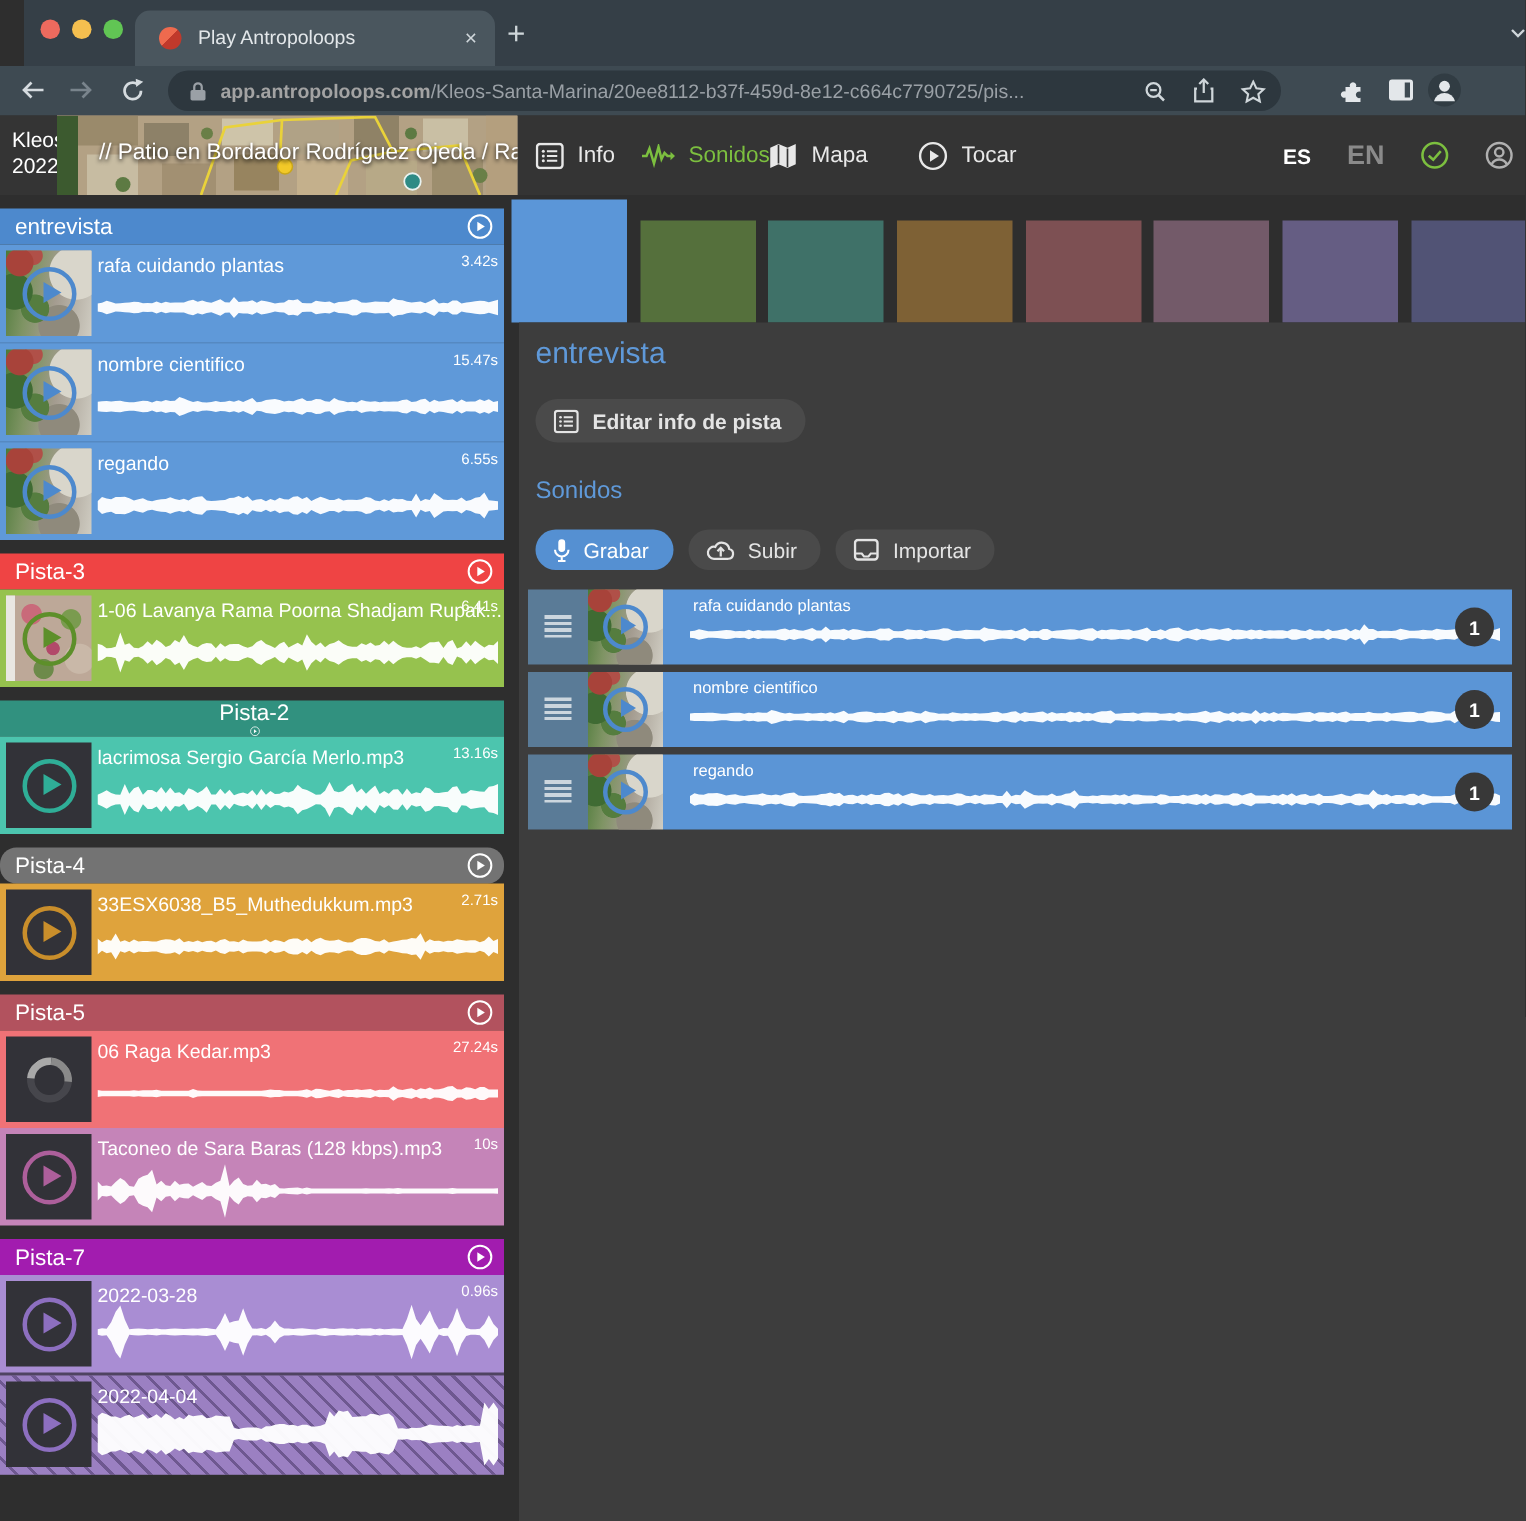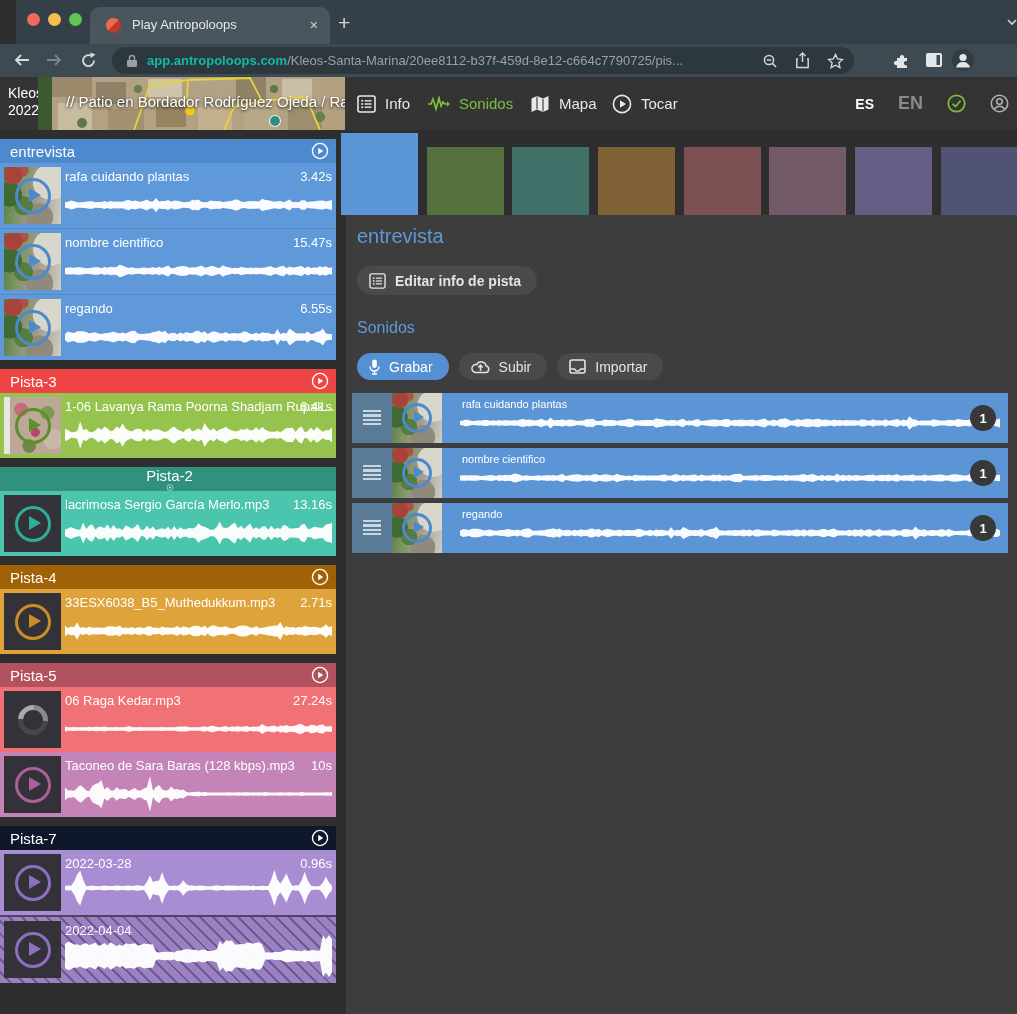--- a/index.html
+++ b/index.html
@@ -12,21 +12,21 @@
   .tab{position:absolute;left:74px;top:7px;width:240px;height:37px;background:#4a565e;border-radius:10px 10px 0 0;}
   .tab .favicon{position:absolute;left:16px;top:11px;width:15px;height:15px;border-radius:50%;background:linear-gradient(135deg,#ee6a4e 0 48%,#c0392b 48%);}
   .tab .title{position:absolute;left:42px;top:10px;font-size:13px;color:#e3e7ea;white-space:nowrap;}
   .tab .close{position:absolute;right:12px;top:9px;font-size:14px;color:#cfd6da;line-height:18px;}
   .newtab{position:absolute;left:322px;top:11px;font-size:21px;color:#cfd6da;font-weight:400;}
   .tabchevron{position:absolute;right:14px;top:15px;}
   .toolbar{position:absolute;left:0;top:44px;width:1017px;height:33px;background:#3e4a52;}
   .navbtn{position:absolute;top:4px;width:24px;height:24px;display:flex;align-items:center;justify-content:center;}
   .omnibox{position:absolute;left:112px;top:3px;width:742px;height:27px;border-radius:14px;background:#2d373e;display:flex;align-items:center;}
   .url{font-size:13px;white-space:nowrap;overflow:hidden;}
-  .url .dom{color:#14b8a6;font-weight:bold;}
+  .url .dom{color:#a3a3a3;font-weight:bold;}
   .url .path{color:#9aa0a6;}
   .obicons{position:absolute;right:10px;top:0;height:27px;display:flex;align-items:center;gap:17px;}
   .rec{position:absolute;left:860px;top:48px;width:19px;height:19px;border-radius:50%;background:#de3a30;border:2px solid #a52714;box-sizing:border-box;}
   .kebab{position:absolute;right:12px;top:48px;display:flex;flex-direction:column;gap:3px;}
   .kebab i{width:3.5px;height:3.5px;border-radius:50%;background:#dfe3e6;}
 
   
   .appheader{position:absolute;left:0;top:77px;width:1017px;height:53px;background:#343434;color:#eee;}
   .logo{position:absolute;left:8px;top:8px;font-size:14px;line-height:17px;color:#fff;}
   .sat{position:absolute;left:38px;top:0;width:307px;height:53px;overflow:hidden;background:#b9a98e;}
@@ -60,21 +60,21 @@
   
   .sidebar{position:absolute;left:0;top:130px;width:336px;height:884px;overflow:hidden;}
   .thead{height:24px;margin-top:9px;display:flex;align-items:center;color:#fff;font-size:15px;font-weight:500;padding:0 7px 0 10px;position:relative;}
   .thead:first-child{margin-top:9px;}
   .thead .spacer{flex:1;}
   .tbody{position:relative;}
   .clip{position:relative;height:65px;}
   .clip + .clip{border-top:1px solid rgba(0,0,0,0.10);}
   .thumb{position:absolute;left:4px;top:4px;width:57px;height:57px;background:#323238;}
   .ctitle{position:absolute;left:65px;top:6px;font-size:13px;color:#fff;white-space:nowrap;}
-  .cdur{position:absolute;right:4px;top:6px;font-size:13px;color:#fff;}
+  .cdur{position:absolute;right:4px;top:6px;font-size:10px;color:#fff;}
   .cwave{position:absolute;left:65px;right:4px;top:22px;height:40px;}
   .striped{background:repeating-linear-gradient(45deg,#9b80c2 0 7px,#6e5890 7px 9px) !important;}
 
   
   .pring{position:absolute;left:50%;top:50%;width:36px;height:36px;margin:-18px 0 0 -18px;border:3.5px solid var(--c,#fff);border-radius:50%;box-sizing:border-box;}
   .pring::after{content:"";position:absolute;left:11px;top:7px;border-left:12px solid var(--c,#fff);border-top:7.5px solid transparent;border-bottom:7.5px solid transparent;}
   .pring.small{width:30px;height:30px;margin:-15px 0 0 -15px;border-width:3px;}
   .pring.small::after{left:9px;top:5px;border-left:10px solid var(--c,#fff);border-top:6px solid transparent;border-bottom:6px solid transparent;}
   .spinner{position:absolute;left:50%;top:50%;width:30px;height:30px;margin:-15px 0 0 -15px;border-radius:50%;
     border:5px solid rgba(255,255,255,0.10);border-top-color:#a9a9a9;border-right-color:#8a8a8a;transform:rotate(-40deg);box-sizing:border-box;}
@@ -230,21 +230,21 @@
       </svg>
       <span>Info</span>
     </div>
     <div class="navitem" style="left: 428px; color: rgb(124, 191, 63);">
       <svg width="22" height="16" viewBox="0 0 22 16">
         <path d="M0 8 h3 l2 -5 l3 10 l3 -11 l2 8 l2 -4 l2 2 h3" fill="none" stroke="#7cbf3f" stroke-width="1.7"></path>
         <polygon points="19,5.2 22,8 19,10.8" fill="#7cbf3f"></polygon>
       </svg>
       <span>Sonidos</span>
     </div>
-    <div class="navitem" style="left:530px">
+    <div class="navitem" style="left:512px">
       <svg width="20" height="18" viewBox="0 0 20 18">
         <path d="M1.5 3.5 L7 1 L13 3.5 L18.5 1 V14.5 L13 17 L7 14.5 L1.5 17 Z" fill="#e8e8e8"></path>
         <line x1="7" y1="1.5" x2="7" y2="14" stroke="#343434" stroke-width="1.1"></line>
         <line x1="13" y1="4" x2="13" y2="16.5" stroke="#343434" stroke-width="1.1"></line>
       </svg>
       <span>Mapa</span>
     </div>
     <div class="navitem" style="left:612px">
       <svg width="20" height="20" viewBox="0 0 20 20">
         <circle cx="10" cy="10" r="8.6" fill="none" stroke="#e8e8e8" stroke-width="1.6"></circle>
@@ -441,21 +441,21 @@
             <div class="pring" style="--c:#2fae97"></div>
           </div>
         <span class="ctitle">lacrimosa Sergio García Merlo.mp3</span>
         <span class="cdur">13.16s</span>
         <svg class="cwave" viewBox="0 0 267 40" preserveAspectRatio="none">
             <path d="M0.0 16.8 L3.0 15.5 L6.1 13.9 L9.1 15.6 L12.1 16.6 L15.2 16.8 L18.2 9.6 L21.2 16.1 L24.3 12.5 L27.3 11.3 L30.3 16.8 L33.4 13.7 L36.4 13.7 L39.4 15.3 L42.5 11.6 L45.5 15.9 L48.5 12.0 L51.6 15.7 L54.6 15.2 L57.6 17.1 L60.7 12.5 L63.7 13.7 L66.8 15.7 L69.8 14.0 L72.8 11.1 L75.9 16.7 L78.9 16.7 L81.9 12.8 L85.0 16.3 L88.0 13.5 L91.0 17.2 L94.1 16.0 L97.1 15.3 L100.1 16.3 L103.2 13.7 L106.2 17.3 L109.2 13.0 L112.3 16.9 L115.3 14.3 L118.3 16.3 L121.4 16.2 L124.4 14.7 L127.4 15.4 L130.5 14.2 L133.5 10.2 L136.5 12.9 L139.6 13.7 L142.6 15.2 L145.6 16.8 L148.7 16.7 L151.7 14.1 L154.7 8.4 L157.8 14.4 L160.8 15.1 L163.8 14.3 L166.9 11.2 L169.9 9.5 L172.9 15.3 L176.0 12.7 L179.0 16.1 L182.0 13.3 L185.1 10.6 L188.1 16.3 L191.1 14.3 L194.2 16.2 L197.2 13.4 L200.3 13.2 L203.3 16.8 L206.3 12.7 L209.4 16.3 L212.4 15.1 L215.4 15.9 L218.5 11.9 L221.5 12.7 L224.5 15.5 L227.6 15.6 L230.6 15.2 L233.6 14.9 L236.7 11.6 L239.7 11.1 L242.7 16.1 L245.8 15.8 L248.8 13.7 L251.8 14.2 L254.9 14.7 L257.9 14.8 L260.9 11.5 L264.0 11.0 L267.0 9.7 L267.0 30.3 L264.0 29.0 L260.9 28.5 L257.9 25.2 L254.9 25.3 L251.8 25.8 L248.8 26.3 L245.8 24.2 L242.7 23.9 L239.7 28.9 L236.7 28.4 L233.6 25.1 L230.6 24.8 L227.6 24.4 L224.5 24.5 L221.5 27.3 L218.5 28.1 L215.4 24.1 L212.4 24.9 L209.4 23.7 L206.3 27.3 L203.3 23.2 L200.3 26.8 L197.2 26.6 L194.2 23.8 L191.1 25.7 L188.1 23.7 L185.1 29.4 L182.0 26.7 L179.0 23.9 L176.0 27.3 L172.9 24.7 L169.9 30.5 L166.9 28.8 L163.8 25.7 L160.8 24.9 L157.8 25.6 L154.7 31.6 L151.7 25.9 L148.7 23.3 L145.6 23.2 L142.6 24.8 L139.6 26.3 L136.5 27.1 L133.5 29.8 L130.5 25.8 L127.4 24.6 L124.4 25.3 L121.4 23.8 L118.3 23.7 L115.3 25.7 L112.3 23.1 L109.2 27.0 L106.2 22.7 L103.2 26.3 L100.1 23.7 L97.1 24.7 L94.1 24.0 L91.0 22.8 L88.0 26.5 L85.0 23.7 L81.9 27.2 L78.9 23.3 L75.9 23.3 L72.8 28.9 L69.8 26.0 L66.8 24.3 L63.7 26.3 L60.7 27.5 L57.6 22.9 L54.6 24.8 L51.6 24.3 L48.5 28.0 L45.5 24.1 L42.5 28.4 L39.4 24.7 L36.4 26.3 L33.4 26.3 L30.3 23.2 L27.3 28.7 L24.3 27.5 L21.2 23.9 L18.2 30.4 L15.2 23.2 L12.1 23.4 L9.1 24.4 L6.1 26.1 L3.0 24.5 L0.0 23.2 Z" fill="#ffffff" opacity="0.96"></path>
           </svg>
       </div>
     </div>
 
-    <div class="thead" style="background: #a16207;">
+    <div class="thead" style="background: #737373; border-radius: 11px;">
       <span>Pista-4</span>
         <span class="spacer"></span>
       <svg width="18" height="18" viewBox="0 0 20 20">
           <circle cx="10" cy="10" r="8.4" fill="none" stroke="#fff" stroke-width="1.5"></circle>
           <polygon points="8,6.4 13.6,10 8,13.6" fill="#fff"></polygon>
         </svg>
     </div>
     <div class="tbody" style="background: rgb(223, 163, 60);">
       <div class="clip">
         <div class="thumb">
@@ -496,21 +496,21 @@
             <div class="pring" style="--c:#ad5f9b"></div>
           </div>
         <span class="ctitle">Taconeo de Sara Baras (128 kbps).mp3</span>
         <span class="cdur">10s</span>
         <svg class="cwave" viewBox="0 0 267 40" preserveAspectRatio="none">
             <path d="M0.0 13.5 L3.0 16.6 L6.1 16.3 L9.1 17.0 L12.1 14.0 L15.2 11.3 L18.2 13.2 L21.2 16.6 L24.3 17.2 L27.3 11.9 L30.3 10.1 L33.4 9.1 L36.4 5.9 L39.4 15.6 L42.5 13.1 L45.5 16.2 L48.5 16.7 L51.6 13.2 L54.6 15.8 L57.6 15.2 L60.7 15.0 L63.7 17.2 L66.8 15.5 L69.8 14.0 L72.8 16.4 L75.9 16.6 L78.9 14.5 L81.9 13.2 L85.0 2.2 L88.0 16.7 L91.0 13.1 L94.1 11.0 L97.1 15.3 L100.1 16.5 L103.2 16.2 L106.2 12.5 L109.2 15.5 L112.3 15.1 L115.3 16.3 L118.3 15.4 L121.4 18.1 L124.4 18.4 L127.4 18.0 L130.5 17.9 L133.5 17.6 L136.5 18.4 L139.6 17.7 L142.6 18.4 L145.6 18.4 L148.7 18.4 L151.7 18.4 L154.7 18.4 L157.8 18.4 L160.8 18.4 L163.8 18.3 L166.9 18.4 L169.9 18.4 L172.9 18.3 L176.0 18.4 L179.0 18.2 L182.0 18.3 L185.1 18.4 L188.1 18.3 L191.1 18.4 L194.2 18.2 L197.2 18.4 L200.3 18.0 L203.3 18.4 L206.3 18.4 L209.4 18.4 L212.4 18.4 L215.4 18.3 L218.5 18.4 L221.5 18.4 L224.5 18.3 L227.6 18.4 L230.6 18.4 L233.6 18.4 L236.7 18.0 L239.7 18.4 L242.7 18.4 L245.8 18.4 L248.8 18.4 L251.8 18.4 L254.9 18.4 L257.9 18.4 L260.9 18.3 L264.0 18.4 L267.0 18.1 L267.0 21.9 L264.0 21.6 L260.9 21.7 L257.9 21.6 L254.9 21.6 L251.8 21.6 L248.8 21.6 L245.8 21.6 L242.7 21.6 L239.7 21.6 L236.7 22.0 L233.6 21.6 L230.6 21.6 L227.6 21.6 L224.5 21.7 L221.5 21.6 L218.5 21.6 L215.4 21.7 L212.4 21.6 L209.4 21.6 L206.3 21.6 L203.3 21.6 L200.3 22.0 L197.2 21.6 L194.2 21.8 L191.1 21.6 L188.1 21.7 L185.1 21.6 L182.0 21.7 L179.0 21.8 L176.0 21.6 L172.9 21.7 L169.9 21.6 L166.9 21.6 L163.8 21.7 L160.8 21.6 L157.8 21.6 L154.7 21.6 L151.7 21.6 L148.7 21.6 L145.6 21.6 L142.6 21.6 L139.6 22.3 L136.5 21.6 L133.5 22.4 L130.5 22.1 L127.4 22.0 L124.4 21.6 L121.4 21.9 L118.3 24.6 L115.3 23.7 L112.3 24.9 L109.2 24.5 L106.2 27.5 L103.2 23.8 L100.1 23.5 L97.1 24.7 L94.1 29.0 L91.0 26.9 L88.0 23.3 L85.0 37.8 L81.9 26.8 L78.9 25.5 L75.9 23.4 L72.8 23.6 L69.8 26.0 L66.8 24.5 L63.7 22.8 L60.7 25.0 L57.6 24.8 L54.6 24.2 L51.6 26.8 L48.5 23.3 L45.5 23.8 L42.5 26.9 L39.4 24.4 L36.4 34.1 L33.4 30.9 L30.3 29.9 L27.3 28.1 L24.3 22.8 L21.2 23.4 L18.2 26.8 L15.2 28.7 L12.1 26.0 L9.1 23.0 L6.1 23.7 L3.0 23.4 L0.0 26.5 Z" fill="#ffffff" opacity="0.96"></path>
           </svg>
       </div>
     </div>
 
-    <div class="thead" style="background: #0f172a;">
+    <div class="thead" style="background: #a21caf;">
       <span>Pista-7</span>
         <span class="spacer"></span>
       <svg width="18" height="18" viewBox="0 0 20 20">
           <circle cx="10" cy="10" r="8.4" fill="none" stroke="#fff" stroke-width="1.5"></circle>
           <polygon points="8,6.4 13.6,10 8,13.6" fill="#fff"></polygon>
         </svg>
     </div>
     <div class="tbody" style="margin-bottom: 0px; background: rgb(169, 141, 211);">
       <div class="clip">
         <div class="thumb">

